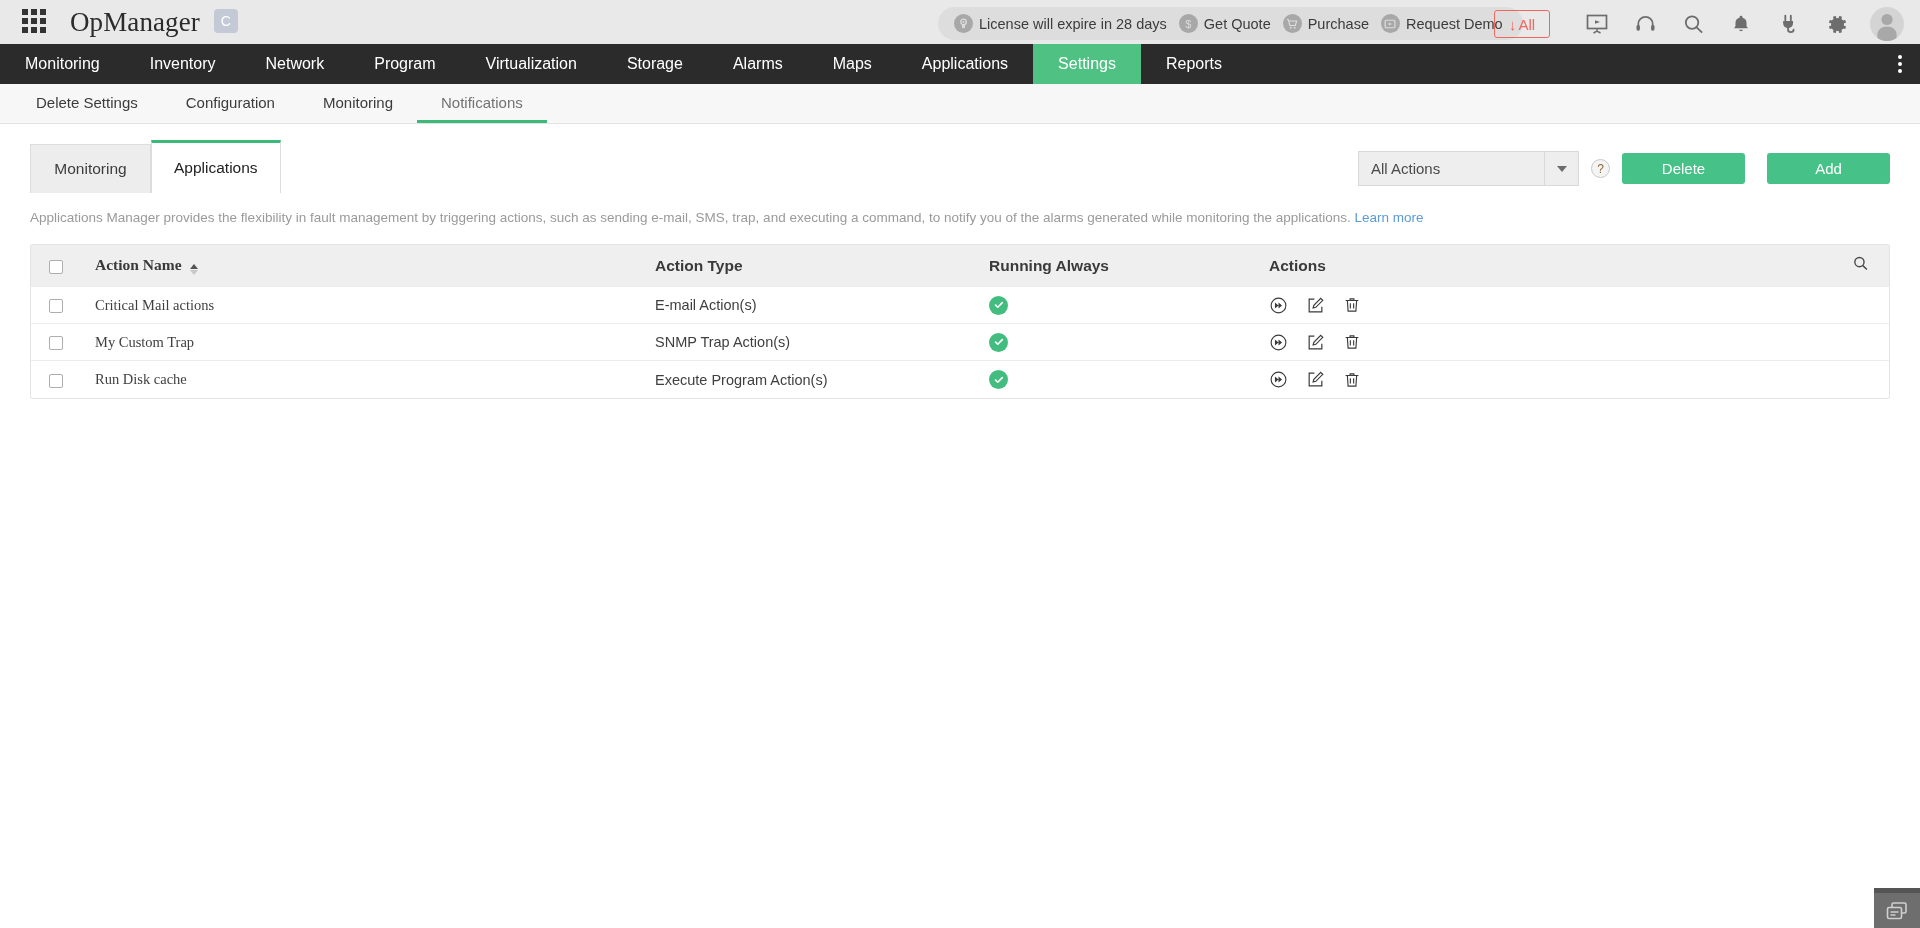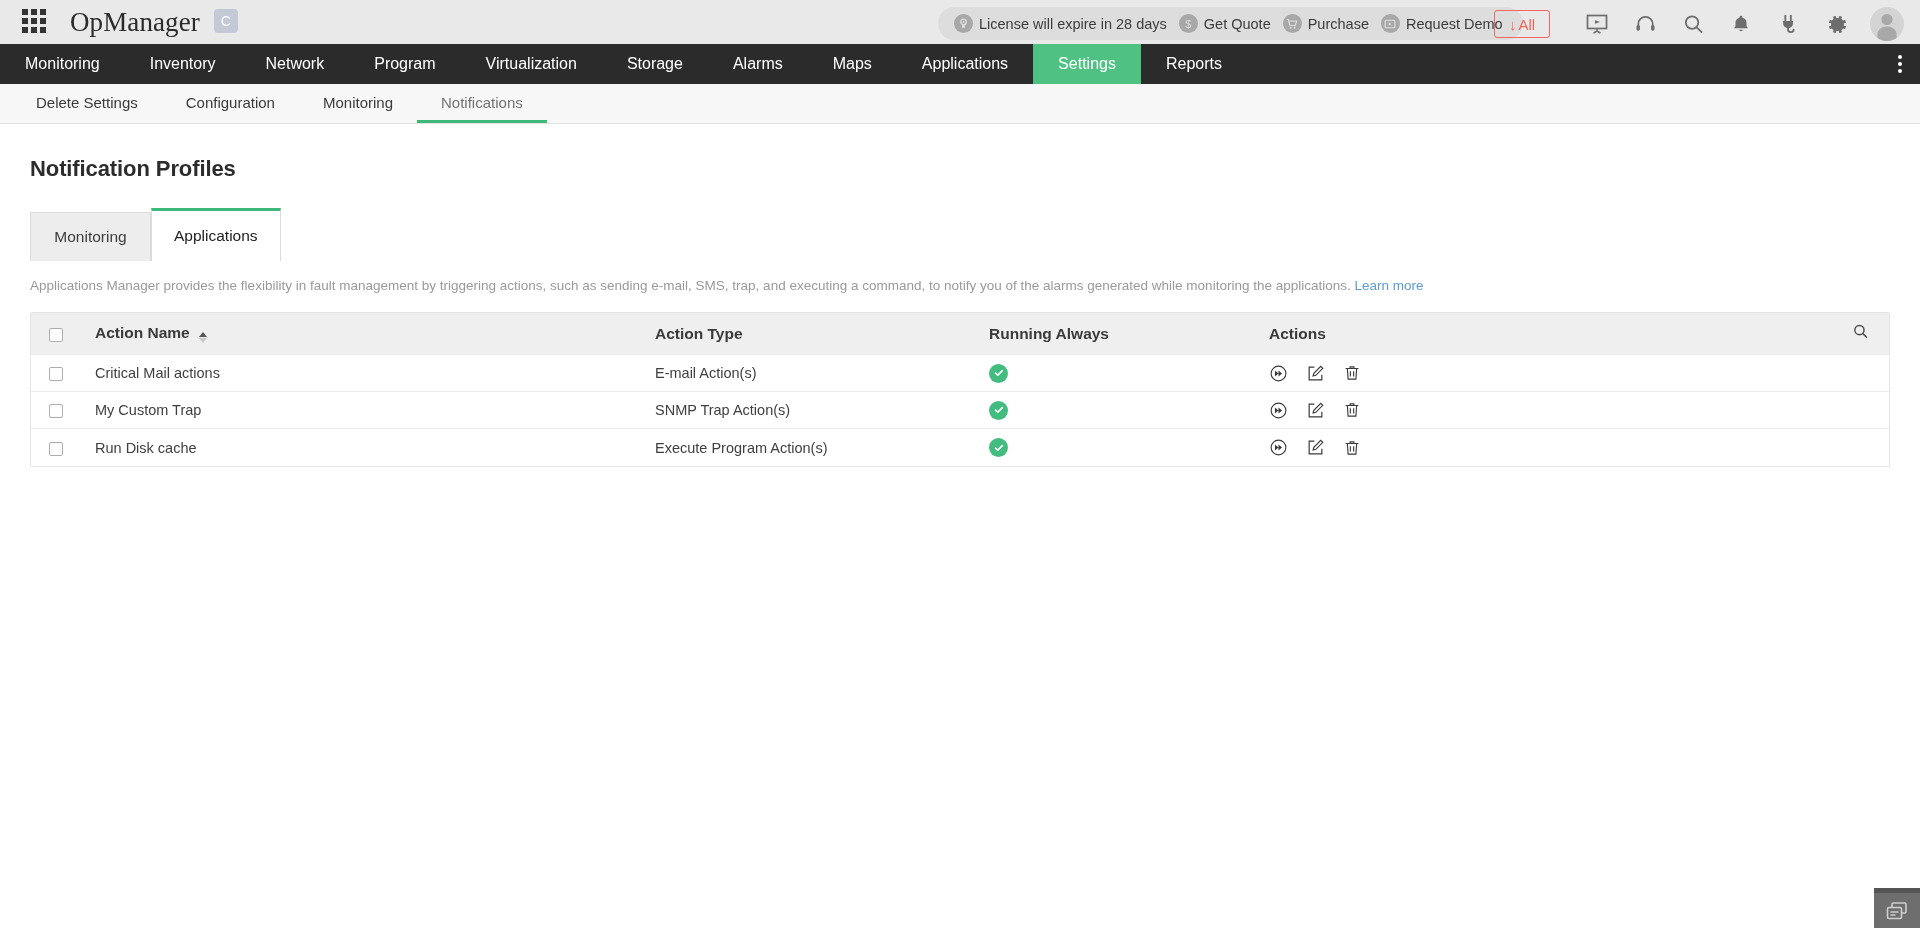--- a/index.html
+++ b/index.html
@@ -263,21 +263,21 @@
   thead tr { background: #efefef; height: 42px; }
   thead th {
     text-align: left;
     font-size: 15.5px;
     color: #3a3a3a;
     font-weight: 600;
     padding: 0;
     vertical-align: middle;
   }
   th.c-check, td.c-check { width: 64px; padding-left: 18px; }
-  th.c-name, td.c-name  { width: 560px; padding-left: 0; }
+  th.c-name, td.c-name  { width: 560px; padding-left: 0; font-family: Liberation Serif, serif; }
   th.c-type, td.c-type  { width: 334px; }
   th.c-run,  td.c-run   { width: 280px; }
   th.c-act,  td.c-act   { width: auto; }
 
   tbody tr { height: 37px; border-top: 1px solid #ececec; }
   tbody td {
     font-size: 14.5px;
     color: #3f3f3f;
     vertical-align: middle;
   }
@@ -455,26 +455,36 @@
 
 <div id="sub-nav">
   <div class="sub-item">Delete Settings</div>
   <div class="sub-item">Configuration</div>
   <div class="sub-item">Monitoring</div>
   <div class="sub-item active">Notifications</div>
 </div>
 
 <div id="content">
 
-  <div id="page-title">Notification Profiles</div>
 
   <div id="tabs-row">
     <div class="ptab">Monitoring</div>
     <div class="ptab active">Applications</div>
 
+    <div class="toolbar">
+      <div class="select-wrap">
+        <span class="sel-val" title="All Actions">All Actions</span>
+        <span class="sel-arrow">
+            <span class="caret-down"></span>
+          </span>
+      </div>
+      <div class="help-circle">?</div>
+      <button class="gbtn">Delete</button>
+      <button class="gbtn add">Add</button>
+    </div>
   </div>
 
   <div id="desc">
     <span>Applications Manager provides the flexibility in fault management by triggering actions, such as sending e-mail, SMS, trap, and executing a command, to notify you of the alarms generated while monitoring the applications.</span>
     <a href="#">Learn more</a>
   </div>
 
   <div id="tbl-wrap">
     <table>
       <thead>

